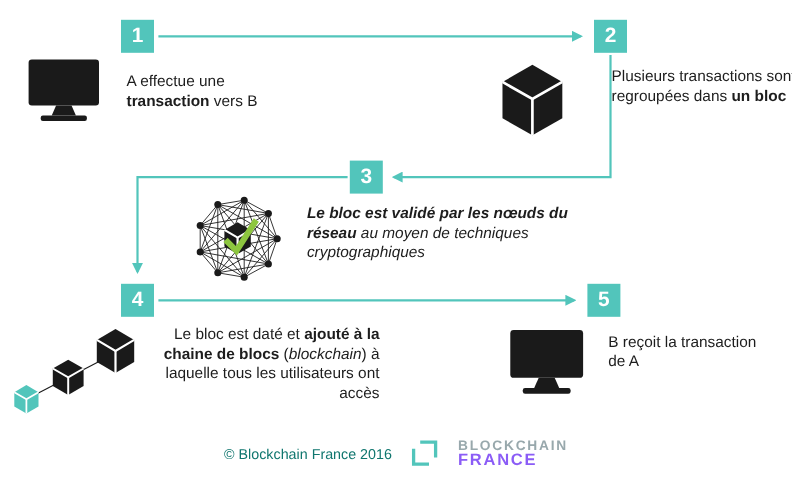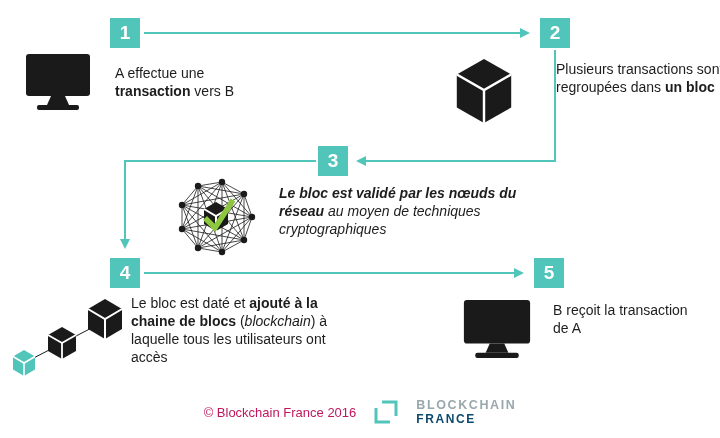--- a/index.html
+++ b/index.html
@@ -16,24 +16,24 @@
     display:flex;align-items:center;justify-content:center;
     font-size:19px;font-weight:700;
   }
   .step-text{
     position:absolute;font-size:14px;line-height:18px;color:#1d1d1d;
   }
   .footer{
     position:absolute;left:0;top:395px;width:720px;height:34px;
     display:flex;align-items:center;justify-content:center;gap:16px;
   }
-  .copyright{font-size:13px;color:#be185d;}
+  .copyright{font-size:13px;color:#0f766e;}
   .wordmark{display:flex;flex-direction:column;justify-content:center;}
   .wordmark .l1{font-size:12.5px;font-weight:700;letter-spacing:1.6px;color:#98a8ac;line-height:14px;}
-  .wordmark .l2{font-size:12px;font-weight:700;letter-spacing:1.6px;color:#0c4a6e;line-height:14px;}
+  .wordmark .l2{font-size:15px;font-weight:700;letter-spacing:1.6px;color:#8b5cf6;line-height:14px;}
   svg{display:block;}
 </style>
 </head>
 <body>
 
 <svg class="abs" width="720" height="438" style="left:0;top:0;">
   <defs>
     <marker id="ah" markerWidth="5" markerHeight="5" refX="4" refY="2.5" orient="auto">
       <path d="M0,0 L5,2.5 L0,5 z" fill="#52c5bb"></path>
     </marker>
@@ -129,21 +129,21 @@
 
     <polygon points="52,32 66,40 66,56 52,64 38,56 38,40" fill="#1a1a1a"></polygon>
     <polyline points="38,40 52,48 66,40" fill="none" stroke="#ffffff" stroke-width="1.8"></polyline>
     <line x1="52" y1="48" x2="52" y2="64" stroke="#ffffff" stroke-width="1.8"></line>
 
     <polygon points="95,4 112,14 112,34 95,44 78,34 78,14" fill="#1a1a1a"></polygon>
     <polyline points="78,14 95,24 112,14" fill="none" stroke="#ffffff" stroke-width="2"></polyline>
     <line x1="95" y1="24" x2="95" y2="44" stroke="#ffffff" stroke-width="2"></line>
   </svg>
 </span>
-<div class="step-text" style="left:131px;top:294px;width:214px;"><span>Le bloc est daté et </span><span style="font-weight: 700;">ajouté à la chaine de blocs</span><span> (</span><span style="font-style: italic;">blockchain</span><span>) à laquelle tous les utilisateurs ont accès</span></div>
+<div class="step-text" style="left:131px;top:294px;width:214px;text-align:right;"><span>Le bloc est daté et </span><span style="font-weight: 700;">ajouté à la chaine de blocs</span><span> (</span><span style="font-style: italic;">blockchain</span><span>) à laquelle tous les utilisateurs ont accès</span></div>
 
 <span class="abs" style="left:462px;top:299px;">
   <svg width="70" height="60" viewBox="0 0 66 58">
     <rect x="1" y="1" width="64" height="42" rx="3" fill="#1a1a1a"></rect>
     <polygon points="26,43 40,43 44,52 22,52" fill="#1a1a1a"></polygon>
     <rect x="12" y="52" width="42" height="5" rx="2" fill="#1a1a1a"></rect>
   </svg>
 </span>
 <div class="step-text" style="left:553px;top:301px;width:135px;"><span>B </span><span style="font-weight: 400;">reçoit la transaction</span><span> de A</span></div>
 

